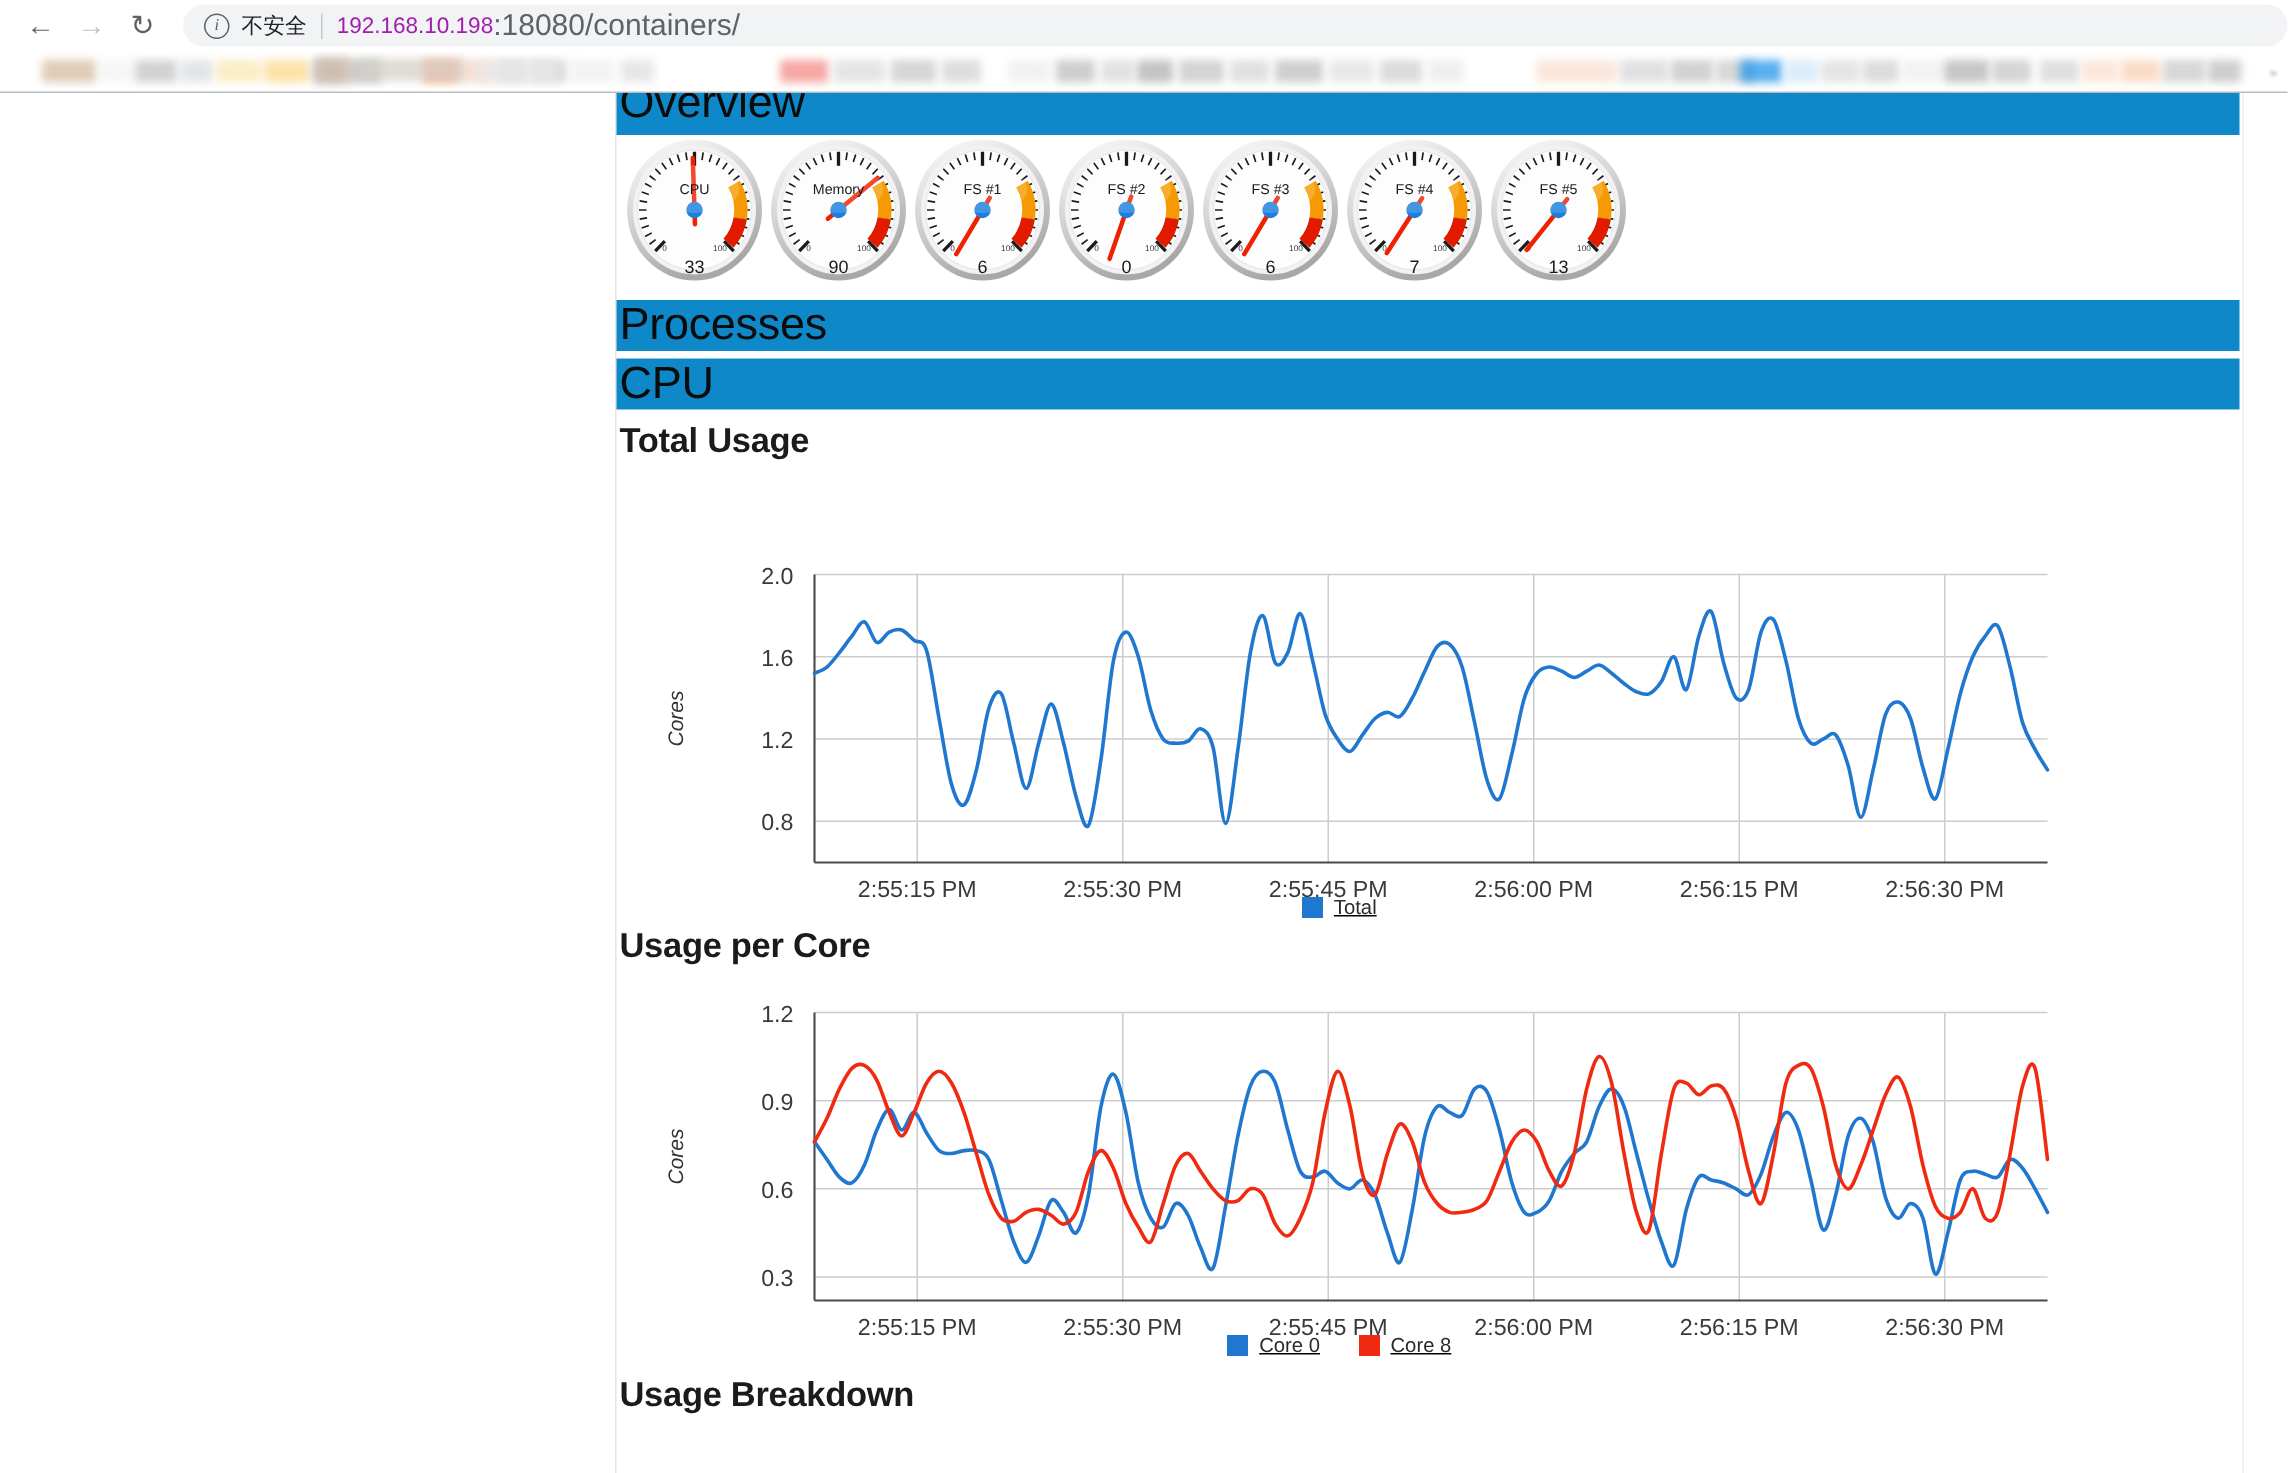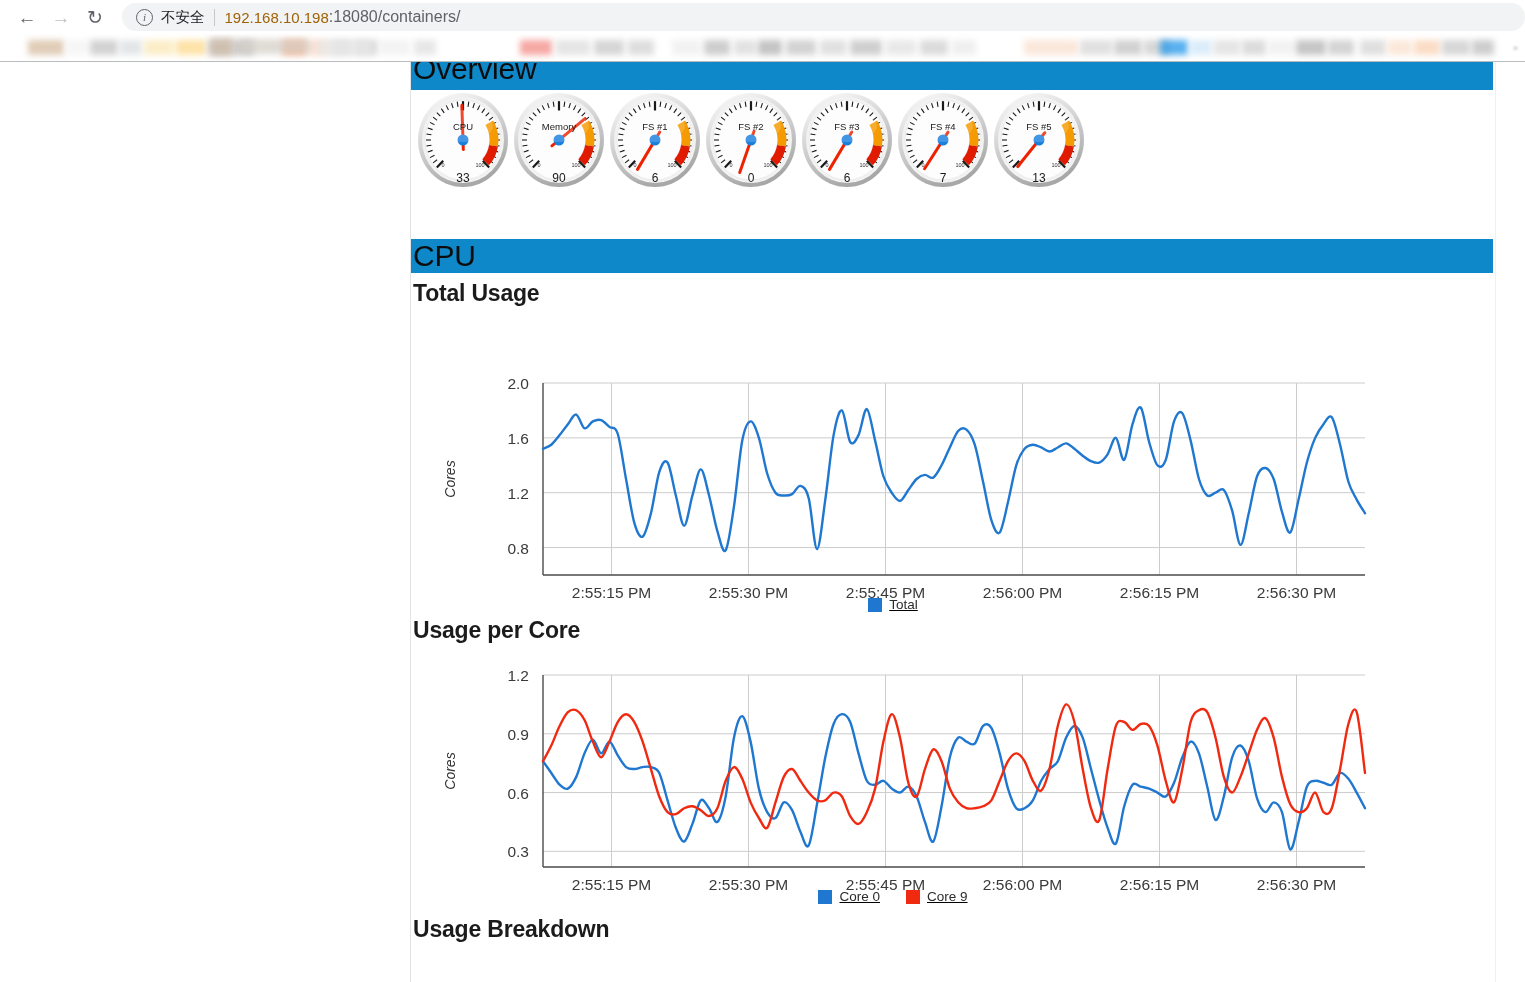--- a/index.html
+++ b/index.html
@@ -56,22 +56,22 @@
   }
   #security-text {
     color: #202124; font-size: 14.5px;
     margin-right: 9px;
   }
   #omnibox-sep {
     width: 1px; height: 17px;
     background: #c6c8ca;
     margin-right: 10px;
   }
-  #url-host { color: #a16207; font-size: 15px; }
-  #url-rest { color: #5f6368; font-size: 16px; }
+  #url-host { color: #a21caf; font-size: 15px; }
+  #url-rest { color: #5f6368; font-size: 20px; }
 
   
   #bookmarks-bar {
     position: absolute; top: 34px; left: 0;
     width: 1525px; height: 28px;
     background: #ffffff;
     overflow: hidden;
   }
   .bm-blur {
     position: absolute; top: 6px;
@@ -654,20 +654,23 @@
             <text x="65" y="75" font-size="5.5" fill="#333" text-anchor="middle">100</text>
             <line x1="53.785088487178854" y1="40.76088001252566" x2="26.788008880344197" y2="74.54343995407258" stroke="#ee2200" stroke-width="3" stroke-linecap="round"></line>
             <circle cx="48" cy="48" r="5.5" fill="#1a7fdd"></circle>
             <ellipse cx="48" cy="34" rx="30" ry="16" fill="#ffffff" opacity="0.18"></ellipse>
           </svg>
           <div class="gauge-label">FS #5</div>
           <div class="gauge-value">13</div>
         </div>
       </div>
 
+    <div class="section-bar" id="bar-processes">
+      <span>Processes</span>
+    </div>
 
     <div class="section-bar" id="bar-cpu">
       <span>CPU</span>
     </div>
 
     <div class="sub-heading" id="h-total-usage">Total Usage</div>
     <div class="chart-box" id="chart-total">
         <svg width="960" height="250" viewBox="0 0 960 250" class="chart-svg">
           <line x1="130" y1="8" x2="952" y2="8" stroke="#cccccc" stroke-width="1"></line>
           <text x="116" y="14" font-size="15.5" fill="#3a3a3a" text-anchor="end">2.0</text>
@@ -731,21 +734,21 @@
           <path d="M 130.00 94.20 C 131.37 96.14, 135.56 102.08, 138.30 105.96 C 141.04 109.84, 143.87 115.13, 146.61 117.71 C 149.35 120.30, 152.17 122.93, 154.91 121.63 C 157.65 120.34, 160.47 115.70, 163.21 109.88 C 165.95 104.06, 168.78 92.51, 171.52 86.37 C 174.26 80.23, 177.08 72.65, 179.82 72.65 C 182.56 72.65, 185.38 86.04, 188.12 86.37 C 190.86 86.69, 193.68 74.29, 196.42 74.61 C 199.16 74.94, 201.99 84.12, 204.73 88.33 C 207.47 92.53, 210.29 97.82, 213.03 100.08 C 215.77 102.34, 218.59 102.04, 221.33 102.04 C 224.07 102.04, 226.90 100.40, 229.64 100.08 C 232.38 99.76, 235.20 99.11, 237.94 100.08 C 240.68 101.05, 243.50 100.46, 246.24 105.96 C 248.98 111.45, 251.81 124.34, 254.55 133.39 C 257.29 142.44, 260.11 154.03, 262.85 160.82 C 265.59 167.60, 268.41 175.18, 271.15 174.53 C 273.89 173.88, 276.71 163.69, 279.45 156.90 C 282.19 150.11, 285.02 135.97, 287.76 133.39 C 290.50 130.80, 293.32 137.67, 296.06 141.22 C 298.80 144.78, 301.62 156.88, 304.36 154.94 C 307.10 153.00, 309.93 143.37, 312.67 129.47 C 315.41 115.57, 318.23 83.95, 320.97 70.69 C 323.71 57.44, 326.53 48.50, 329.27 49.14 C 332.01 49.79, 334.84 62.65, 337.58 74.61 C 340.32 86.57, 343.14 110.00, 345.88 121.63 C 348.62 133.27, 351.44 140.29, 354.18 145.14 C 356.92 149.99, 359.74 152.64, 362.48 151.02 C 365.22 149.40, 368.05 136.64, 370.79 135.35 C 373.53 134.05, 376.35 138.33, 379.09 143.18 C 381.83 148.03, 384.65 158.92, 387.39 164.73 C 390.13 170.55, 392.96 182.97, 395.70 178.45 C 398.44 173.92, 401.26 151.85, 404.00 137.31 C 406.74 122.76, 409.56 103.54, 412.30 90.29 C 415.04 77.03, 417.87 64.09, 420.61 56.98 C 423.35 49.87, 426.17 47.51, 428.91 47.18 C 431.65 46.86, 434.47 48.56, 437.21 55.02 C 439.95 61.49, 442.78 76.67, 445.52 86.37 C 448.26 96.07, 451.08 108.62, 453.82 113.80 C 456.56 118.97, 459.38 117.71, 462.12 117.71 C 464.86 117.71, 467.68 113.15, 470.42 113.80 C 473.16 114.44, 475.99 119.69, 478.73 121.63 C 481.47 123.57, 484.29 125.87, 487.03 125.55 C 489.77 125.23, 492.59 119.03, 495.33 119.67 C 498.07 120.32, 500.90 123.65, 503.64 129.47 C 506.38 135.29, 509.20 147.50, 511.94 154.94 C 514.68 162.37, 517.50 177.12, 520.24 174.53 C 522.98 171.94, 525.81 153.17, 528.55 139.27 C 531.29 125.36, 534.11 101.60, 536.85 90.29 C 539.59 78.97, 542.41 73.28, 545.15 70.69 C 547.89 68.11, 550.71 73.64, 553.45 74.61 C 556.19 75.58, 559.02 79.16, 561.76 76.57 C 564.50 73.99, 567.32 61.52, 570.06 58.94 C 572.80 56.35, 575.62 56.37, 578.36 60.90 C 581.10 65.42, 583.93 76.35, 586.67 86.37 C 589.41 96.39, 592.23 112.58, 594.97 121.63 C 597.71 130.68, 600.53 137.99, 603.27 141.22 C 606.01 144.46, 608.84 142.52, 611.58 141.22 C 614.32 139.93, 617.14 137.91, 619.88 133.39 C 622.62 128.86, 625.44 118.97, 628.18 113.80 C 630.92 108.62, 633.74 105.27, 636.48 102.04 C 639.22 98.81, 642.05 99.38, 644.79 94.20 C 647.53 89.03, 650.35 76.51, 653.09 70.69 C 655.83 64.88, 658.65 58.94, 661.39 58.94 C 664.13 58.94, 666.96 63.58, 669.70 70.69 C 672.44 77.81, 675.26 91.70, 678.00 102.04 C 680.74 112.39, 683.56 123.69, 686.30 133.39 C 689.04 143.09, 691.87 153.70, 694.61 160.82 C 697.35 167.93, 700.17 180.05, 702.91 176.49 C 705.65 172.93, 708.47 148.96, 711.21 139.27 C 713.95 129.57, 716.78 120.95, 719.52 117.71 C 722.26 114.48, 725.08 119.03, 727.82 119.67 C 730.56 120.32, 733.38 120.66, 736.12 121.63 C 738.86 122.60, 741.68 124.26, 744.42 125.55 C 747.16 126.84, 749.99 131.09, 752.73 129.47 C 755.47 127.85, 758.29 122.22, 761.03 115.76 C 763.77 109.29, 766.59 97.07, 769.33 90.29 C 772.07 83.50, 774.90 75.26, 777.64 74.61 C 780.38 73.97, 783.20 78.93, 785.94 86.37 C 788.68 93.80, 791.50 108.68, 794.24 119.67 C 796.98 130.66, 799.81 151.36, 802.55 152.98 C 805.29 154.60, 808.11 139.81, 810.85 129.47 C 813.59 119.12, 816.41 98.69, 819.15 90.29 C 821.89 81.88, 824.71 77.88, 827.45 78.53 C 830.19 79.18, 833.02 85.48, 835.76 94.20 C 838.50 102.93, 841.32 123.02, 844.06 131.43 C 846.80 139.83, 849.62 144.50, 852.36 145.14 C 855.10 145.79, 857.93 135.35, 860.67 135.35 C 863.41 135.35, 866.23 137.38, 868.97 145.14 C 871.71 152.90, 874.53 180.75, 877.27 182.37 C 880.01 183.98, 882.84 165.28, 885.58 154.94 C 888.32 144.59, 891.14 126.46, 893.88 119.67 C 896.62 112.88, 899.44 114.44, 902.18 113.80 C 904.92 113.15, 907.74 115.11, 910.48 115.76 C 913.22 116.40, 916.05 119.33, 918.79 117.71 C 921.53 116.10, 924.35 106.93, 927.09 105.96 C 929.83 104.99, 932.65 108.60, 935.39 111.84 C 938.13 115.07, 940.96 120.70, 943.70 125.55 C 946.44 130.40, 950.63 138.64, 952.00 141.22" fill="none" stroke="#1f77d0" stroke-width="2.4" stroke-linejoin="round" stroke-linecap="round"></path>
           <path d="M 130.00 94.20 C 131.37 91.62, 135.56 84.35, 138.30 78.53 C 141.04 72.71, 143.87 64.43, 146.61 58.94 C 149.35 53.44, 152.17 47.81, 154.91 45.22 C 157.65 42.64, 160.47 41.97, 163.21 43.27 C 165.95 44.56, 168.78 47.89, 171.52 53.06 C 174.26 58.23, 177.08 68.47, 179.82 74.61 C 182.56 80.75, 185.38 90.29, 188.12 90.29 C 190.86 90.29, 193.68 80.43, 196.42 74.61 C 199.16 68.79, 201.99 59.55, 204.73 55.02 C 207.47 50.49, 210.29 47.18, 213.03 47.18 C 215.77 47.18, 218.59 50.49, 221.33 55.02 C 224.07 59.55, 226.90 66.85, 229.64 74.61 C 232.38 82.37, 235.20 92.99, 237.94 102.04 C 240.68 111.09, 243.50 122.36, 246.24 129.47 C 248.98 136.58, 251.81 142.23, 254.55 145.14 C 257.29 148.05, 260.11 147.75, 262.85 147.10 C 265.59 146.46, 268.41 142.52, 271.15 141.22 C 273.89 139.93, 276.71 138.94, 279.45 139.27 C 282.19 139.59, 285.02 141.57, 287.76 143.18 C 290.50 144.80, 293.32 149.38, 296.06 149.06 C 298.80 148.74, 301.62 147.04, 304.36 141.22 C 307.10 135.41, 309.93 120.58, 312.67 113.80 C 315.41 107.01, 318.23 100.40, 320.97 100.08 C 323.71 99.76, 326.53 106.02, 329.27 111.84 C 332.01 117.66, 334.84 128.88, 337.58 135.35 C 340.32 141.81, 343.14 146.82, 345.88 151.02 C 348.62 155.22, 351.44 163.40, 354.18 160.82 C 356.92 158.23, 359.74 143.75, 362.48 135.35 C 365.22 126.94, 368.05 115.37, 370.79 109.88 C 373.53 104.38, 376.35 101.39, 379.09 102.04 C 381.83 102.69, 384.65 109.92, 387.39 113.80 C 390.13 117.68, 392.96 122.32, 395.70 125.55 C 398.44 128.78, 401.26 132.09, 404.00 133.39 C 406.74 134.68, 409.56 134.68, 412.30 133.39 C 415.04 132.09, 417.87 126.20, 420.61 125.55 C 423.35 124.90, 426.17 125.59, 428.91 129.47 C 431.65 133.35, 434.47 144.54, 437.21 149.06 C 439.95 153.59, 442.78 157.54, 445.52 156.90 C 448.26 156.25, 451.08 150.96, 453.82 145.14 C 456.56 139.32, 459.38 133.27, 462.12 121.63 C 464.86 110.00, 467.68 86.90, 470.42 74.61 C 473.16 62.33, 475.99 47.83, 478.73 47.18 C 481.47 46.54, 484.29 59.38, 487.03 70.69 C 489.77 82.01, 492.59 106.06, 495.33 115.76 C 498.07 125.45, 500.90 131.73, 503.64 129.47 C 506.38 127.21, 509.20 109.80, 511.94 102.04 C 514.68 94.28, 517.50 83.74, 520.24 82.45 C 522.98 81.16, 525.81 87.74, 528.55 94.20 C 531.29 100.67, 534.11 114.84, 536.85 121.63 C 539.59 128.42, 542.41 132.11, 545.15 135.35 C 547.89 138.58, 550.71 140.25, 553.45 141.22 C 556.19 142.19, 559.02 141.55, 561.76 141.22 C 564.50 140.90, 567.32 140.56, 570.06 139.27 C 572.80 137.97, 575.62 137.59, 578.36 133.39 C 581.10 129.19, 583.93 120.26, 586.67 113.80 C 589.41 107.33, 592.23 98.73, 594.97 94.20 C 597.71 89.68, 600.53 86.37, 603.27 86.37 C 606.01 86.37, 608.84 89.68, 611.58 94.20 C 614.32 98.73, 617.14 108.95, 619.88 113.80 C 622.62 118.64, 625.44 125.53, 628.18 123.59 C 630.92 121.65, 633.74 112.71, 636.48 102.04 C 639.22 91.37, 642.05 69.61, 644.79 58.94 C 647.53 48.27, 650.35 38.03, 653.09 37.39 C 655.83 36.74, 658.65 44.35, 661.39 55.02 C 664.13 65.69, 666.96 87.82, 669.70 102.04 C 672.44 116.26, 675.26 132.82, 678.00 141.22 C 680.74 149.63, 683.56 159.44, 686.30 152.98 C 689.04 146.51, 691.87 117.56, 694.61 102.04 C 697.35 86.52, 700.17 66.70, 702.91 58.94 C 705.65 51.18, 708.47 54.37, 711.21 55.02 C 713.95 55.67, 716.78 62.53, 719.52 62.86 C 722.26 63.18, 725.08 57.63, 727.82 56.98 C 730.56 56.33, 733.38 55.38, 736.12 58.94 C 738.86 62.49, 741.68 69.48, 744.42 78.53 C 747.16 87.58, 749.99 104.42, 752.73 113.80 C 755.47 123.17, 758.29 137.29, 761.03 135.35 C 763.77 133.41, 766.59 115.29, 769.33 102.04 C 772.07 88.79, 774.90 64.72, 777.64 55.02 C 780.38 45.32, 783.20 44.88, 785.94 43.27 C 788.68 41.65, 791.50 40.70, 794.24 45.22 C 796.98 49.75, 799.81 60.03, 802.55 70.69 C 805.29 81.36, 808.11 100.83, 810.85 109.88 C 813.59 118.93, 816.41 125.55, 819.15 125.55 C 821.89 125.55, 824.71 116.34, 827.45 109.88 C 830.19 103.41, 833.02 94.13, 835.76 86.37 C 838.50 78.61, 841.32 68.68, 844.06 62.86 C 846.80 57.04, 849.62 49.81, 852.36 51.10 C 855.10 52.40, 857.93 61.00, 860.67 70.69 C 863.41 80.39, 866.23 98.89, 868.97 109.88 C 871.71 120.87, 874.53 131.49, 877.27 137.31 C 880.01 143.12, 882.84 144.50, 885.58 145.14 C 888.32 145.79, 891.14 144.46, 893.88 141.22 C 896.62 137.99, 899.44 124.90, 902.18 125.55 C 904.92 126.20, 907.74 142.56, 910.48 145.14 C 913.22 147.73, 916.05 148.34, 918.79 141.22 C 921.53 134.11, 924.35 115.94, 927.09 102.04 C 929.83 88.14, 932.65 66.35, 935.39 56.98 C 938.13 47.60, 940.96 37.14, 943.70 45.22 C 946.44 53.31, 950.63 95.94, 952.00 105.96" fill="none" stroke="#f02a10" stroke-width="2.4" stroke-linejoin="round" stroke-linecap="round"></path>
         </svg>
       <div class="chart-legend" id="legend-cores">
           <div class="legend-item">
             <span class="legend-swatch" style="background: rgb(31, 119, 208);"></span>
             <span class="legend-label">Core 0</span>
           </div>
           <div class="legend-item">
             <span class="legend-swatch" style="background: rgb(240, 42, 16);"></span>
-            <span class="legend-label">Core 9</span>
+            <span class="legend-label">Core 8</span>
           </div>
         </div>
     </div>
 
     <div class="sub-heading" id="h-usage-breakdown">Usage Breakdown</div>
 
   </div>
 </div>
 
 </body></html>

